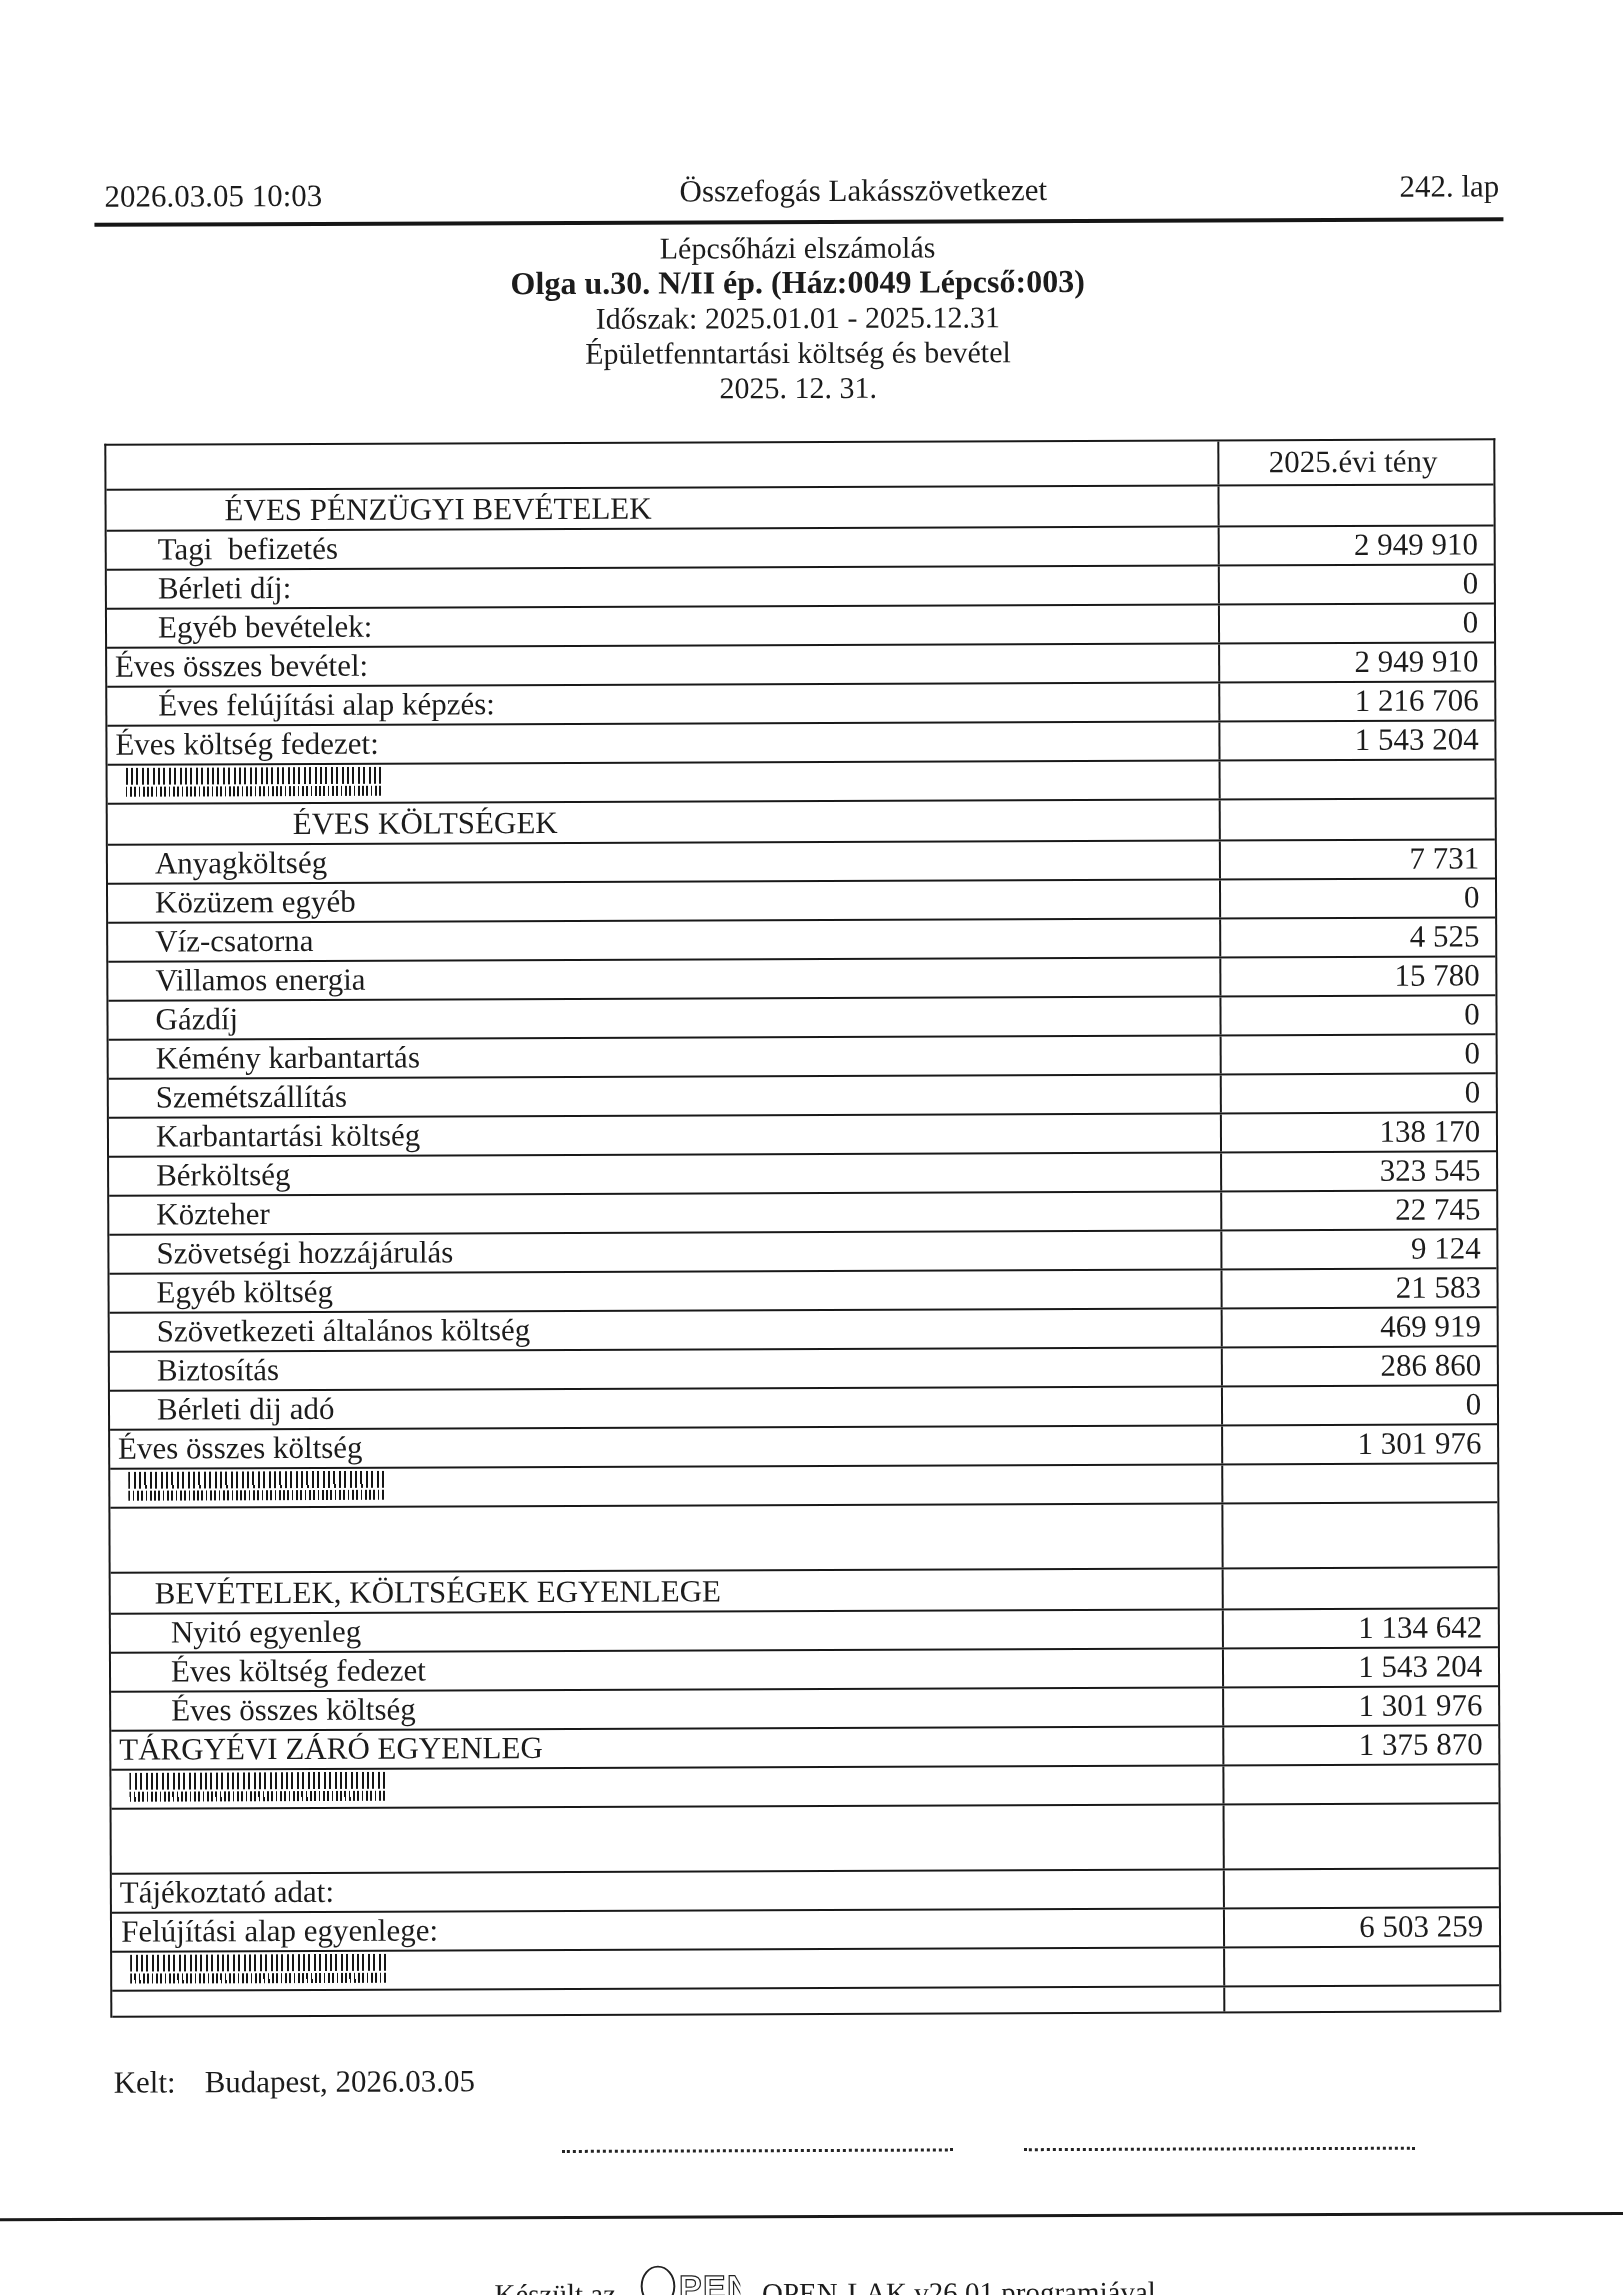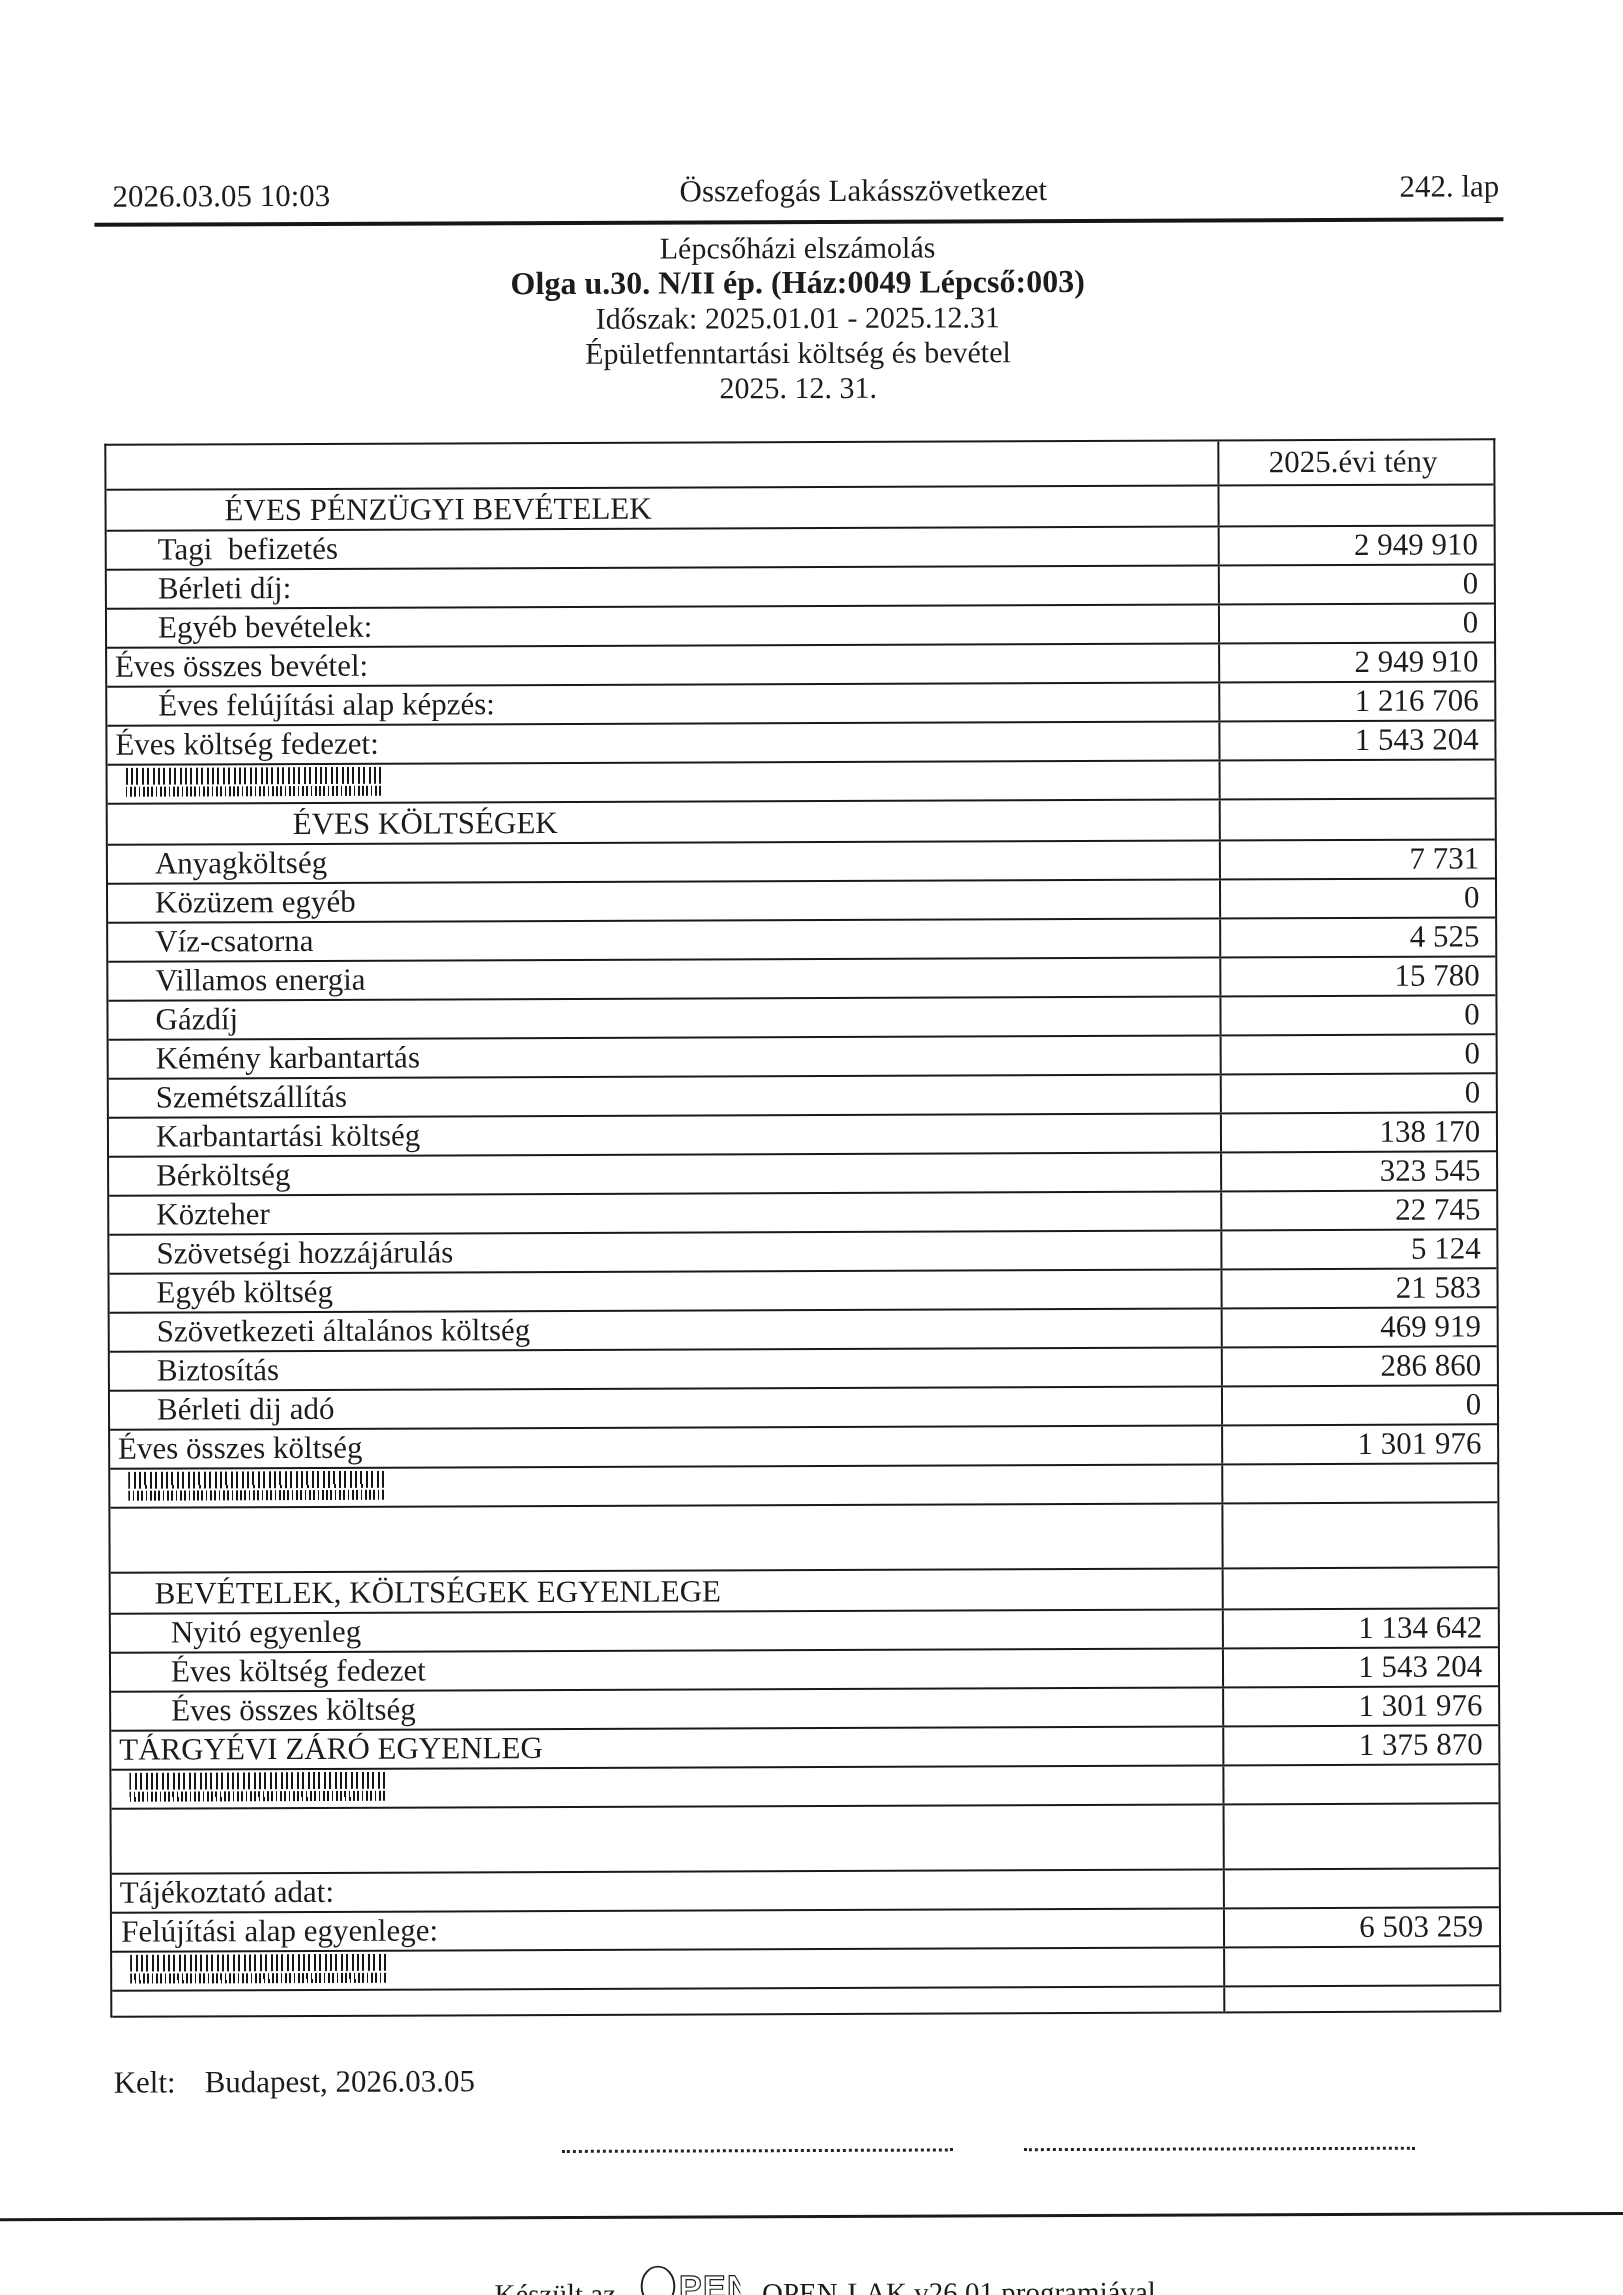--- a/index.html
+++ b/index.html
@@ -8,21 +8,21 @@
     width:1623px;height:2295px;
     margin:0 auto;
     background:#ffffff;
     overflow:hidden;
     font-family:"Liberation Serif","DejaVu Serif",serif;
     color:#1c1c1c;
   }
   .scan{position:absolute;inset:0;transform:rotate(-0.22deg);transform-origin:812px 1145px;}
 
   
-  .hdr-date{position:absolute;left:116px;top:178px;font-size:31px;line-height:1;}
+  .hdr-date{position:absolute;left:108px;top:178px;font-size:31px;line-height:1;}
   .hdr-org{position:absolute;left:867px;top:175px;transform:translateX(-50%);font-size:31px;line-height:1;white-space:nowrap;}
   .hdr-page{position:absolute;right:120px;top:173px;font-size:31px;line-height:1;}
   .rule-top{position:absolute;left:98px;top:220px;width:1409px;height:3.9px;background:#161616;}
 
   
   .title-block{position:absolute;left:0;top:230px;width:1602px;text-align:center;font-size:30px;line-height:35px;}
   .title-block .bold{font-weight:bold;font-size:32px;}
 
   
   .tbl{
@@ -154,21 +154,21 @@
         <div class="trow data" style="height: 39px;">
           <div class="cell lbl" style="padding-left: 47px;">Bérköltség</div>
           <div class="cell val">323 545</div>
         </div>
         <div class="trow data" style="height: 39px;">
           <div class="cell lbl" style="padding-left: 47px;">Közteher</div>
           <div class="cell val">22 745</div>
         </div>
         <div class="trow data" style="height: 39px;">
           <div class="cell lbl" style="padding-left: 47px;">Szövetségi hozzájárulás</div>
-          <div class="cell val">5 124</div>
+          <div class="cell val">9 124</div>
         </div>
         <div class="trow data" style="height: 39px;">
           <div class="cell lbl" style="padding-left: 47px;">Egyéb költség</div>
           <div class="cell val">21 583</div>
         </div>
         <div class="trow data" style="height: 39px;">
           <div class="cell lbl" style="padding-left: 47px;">Szövetkezeti általános költség</div>
           <div class="cell val">469 919</div>
         </div>
         <div class="trow data" style="height: 39px;">

